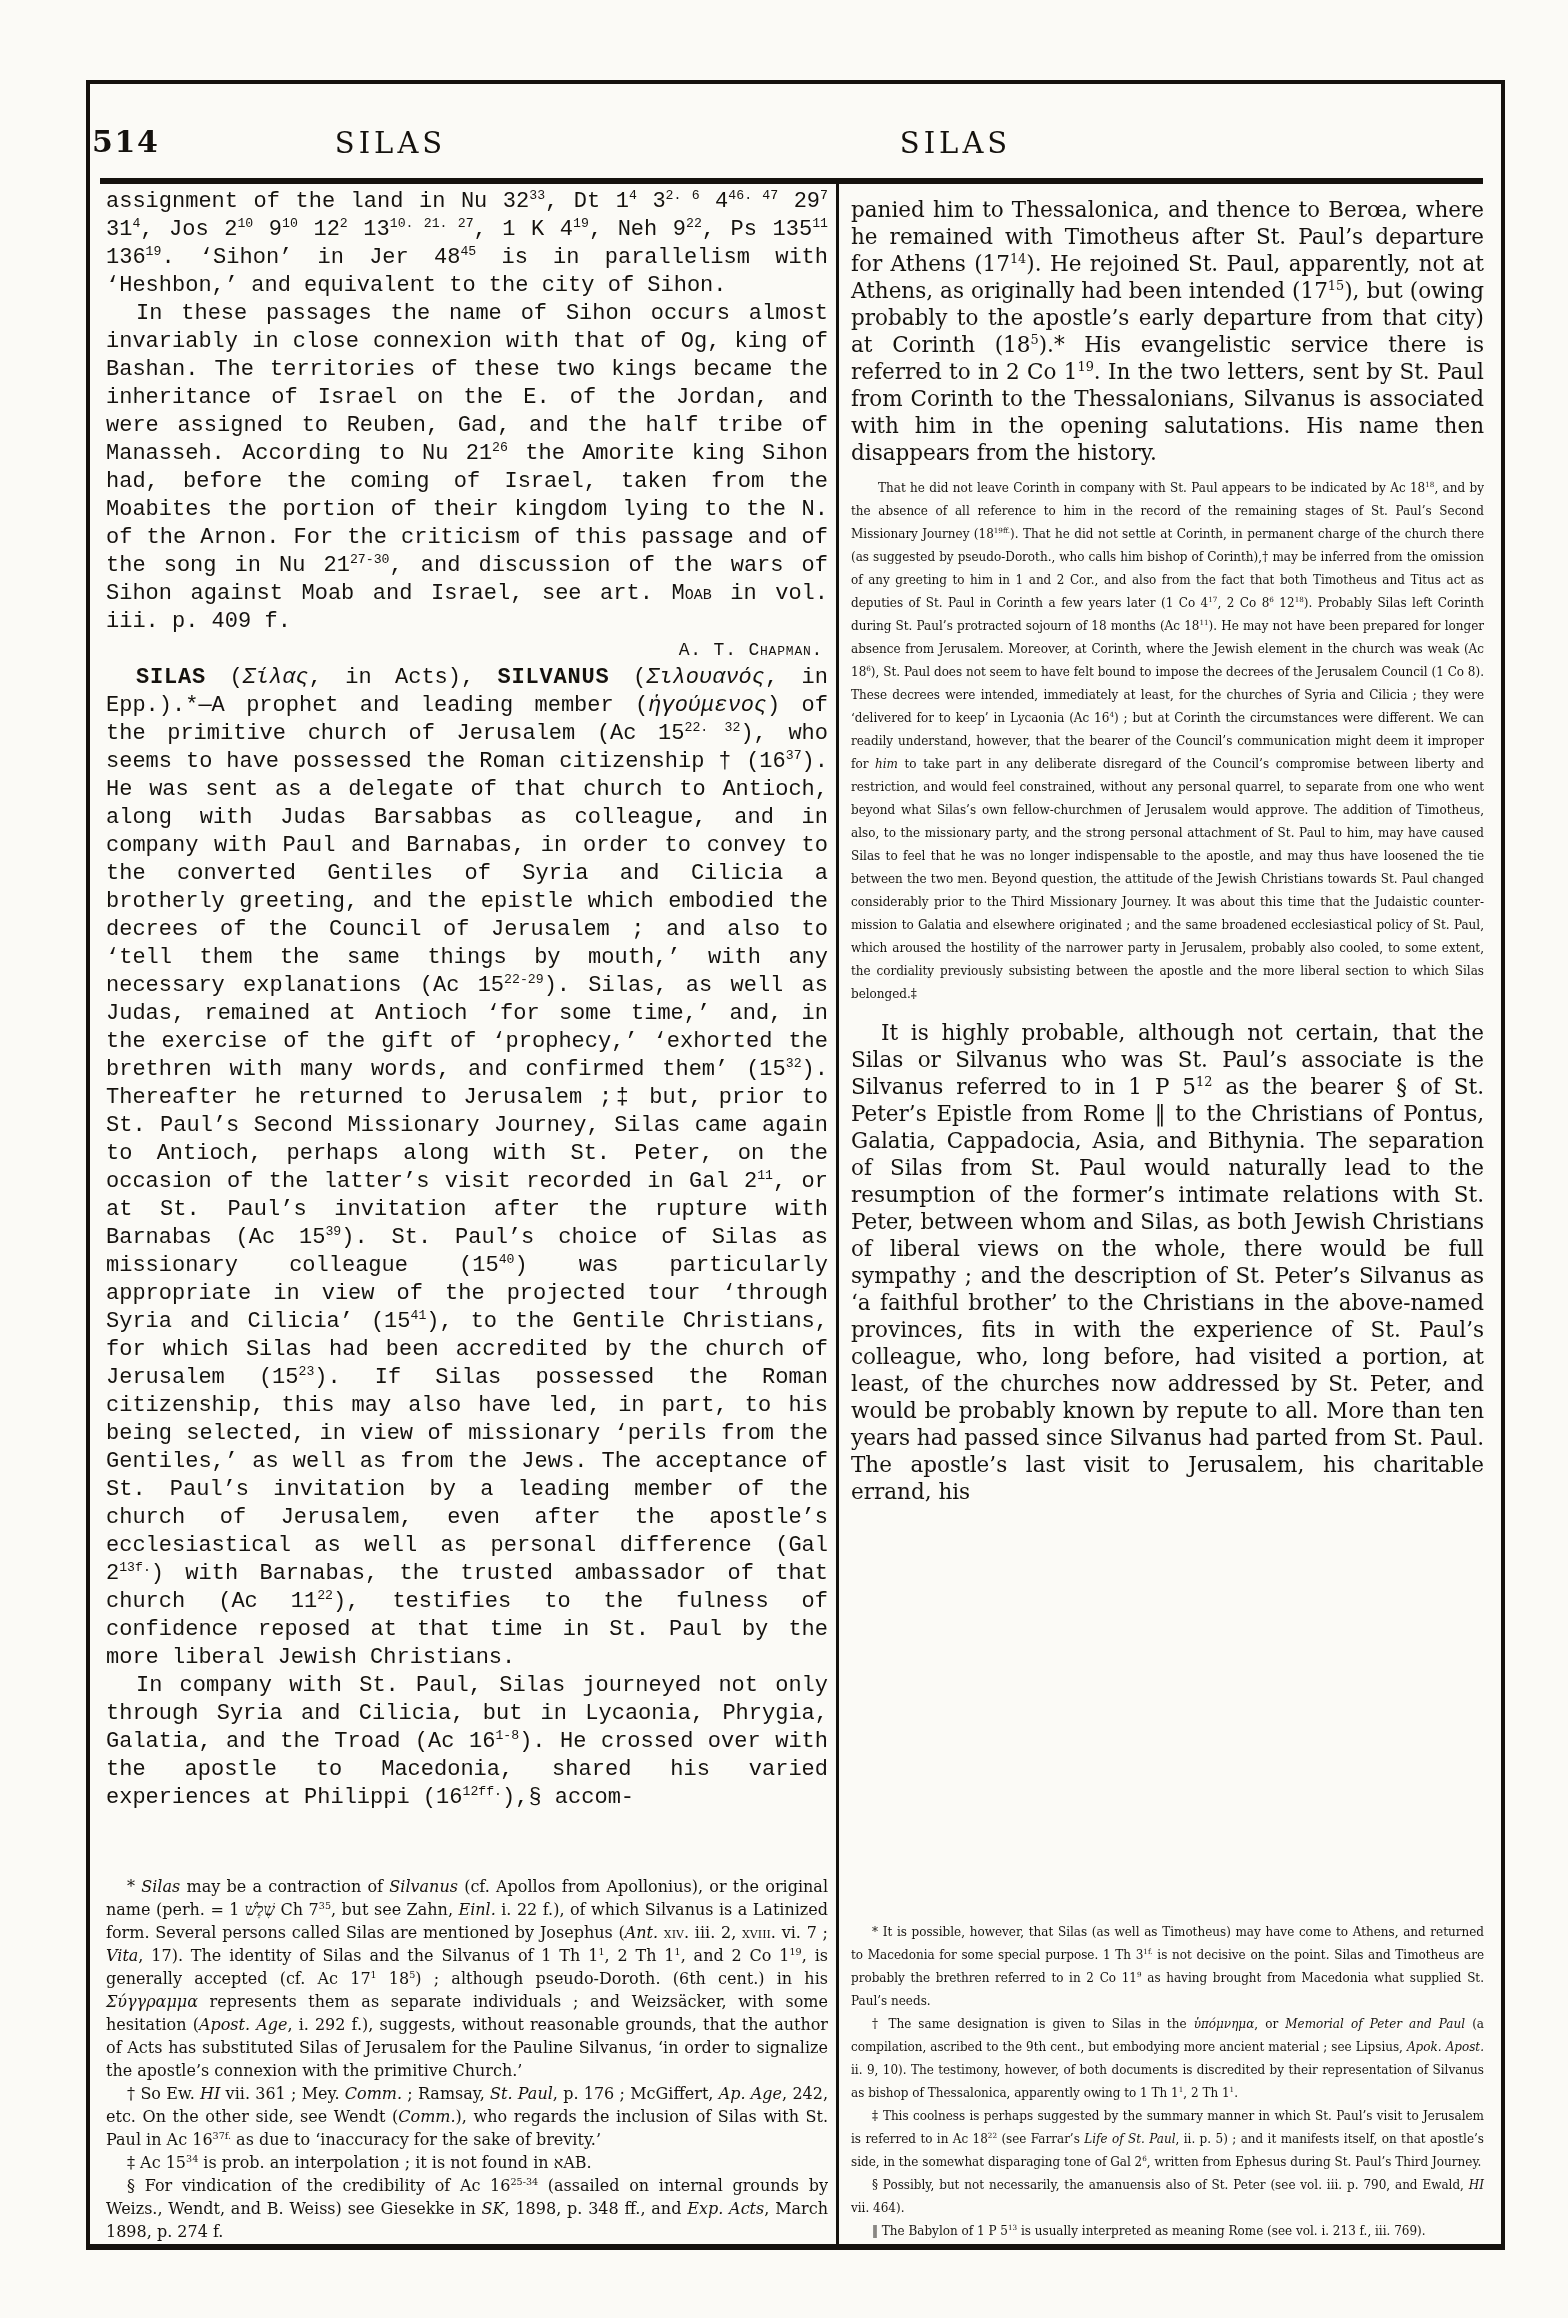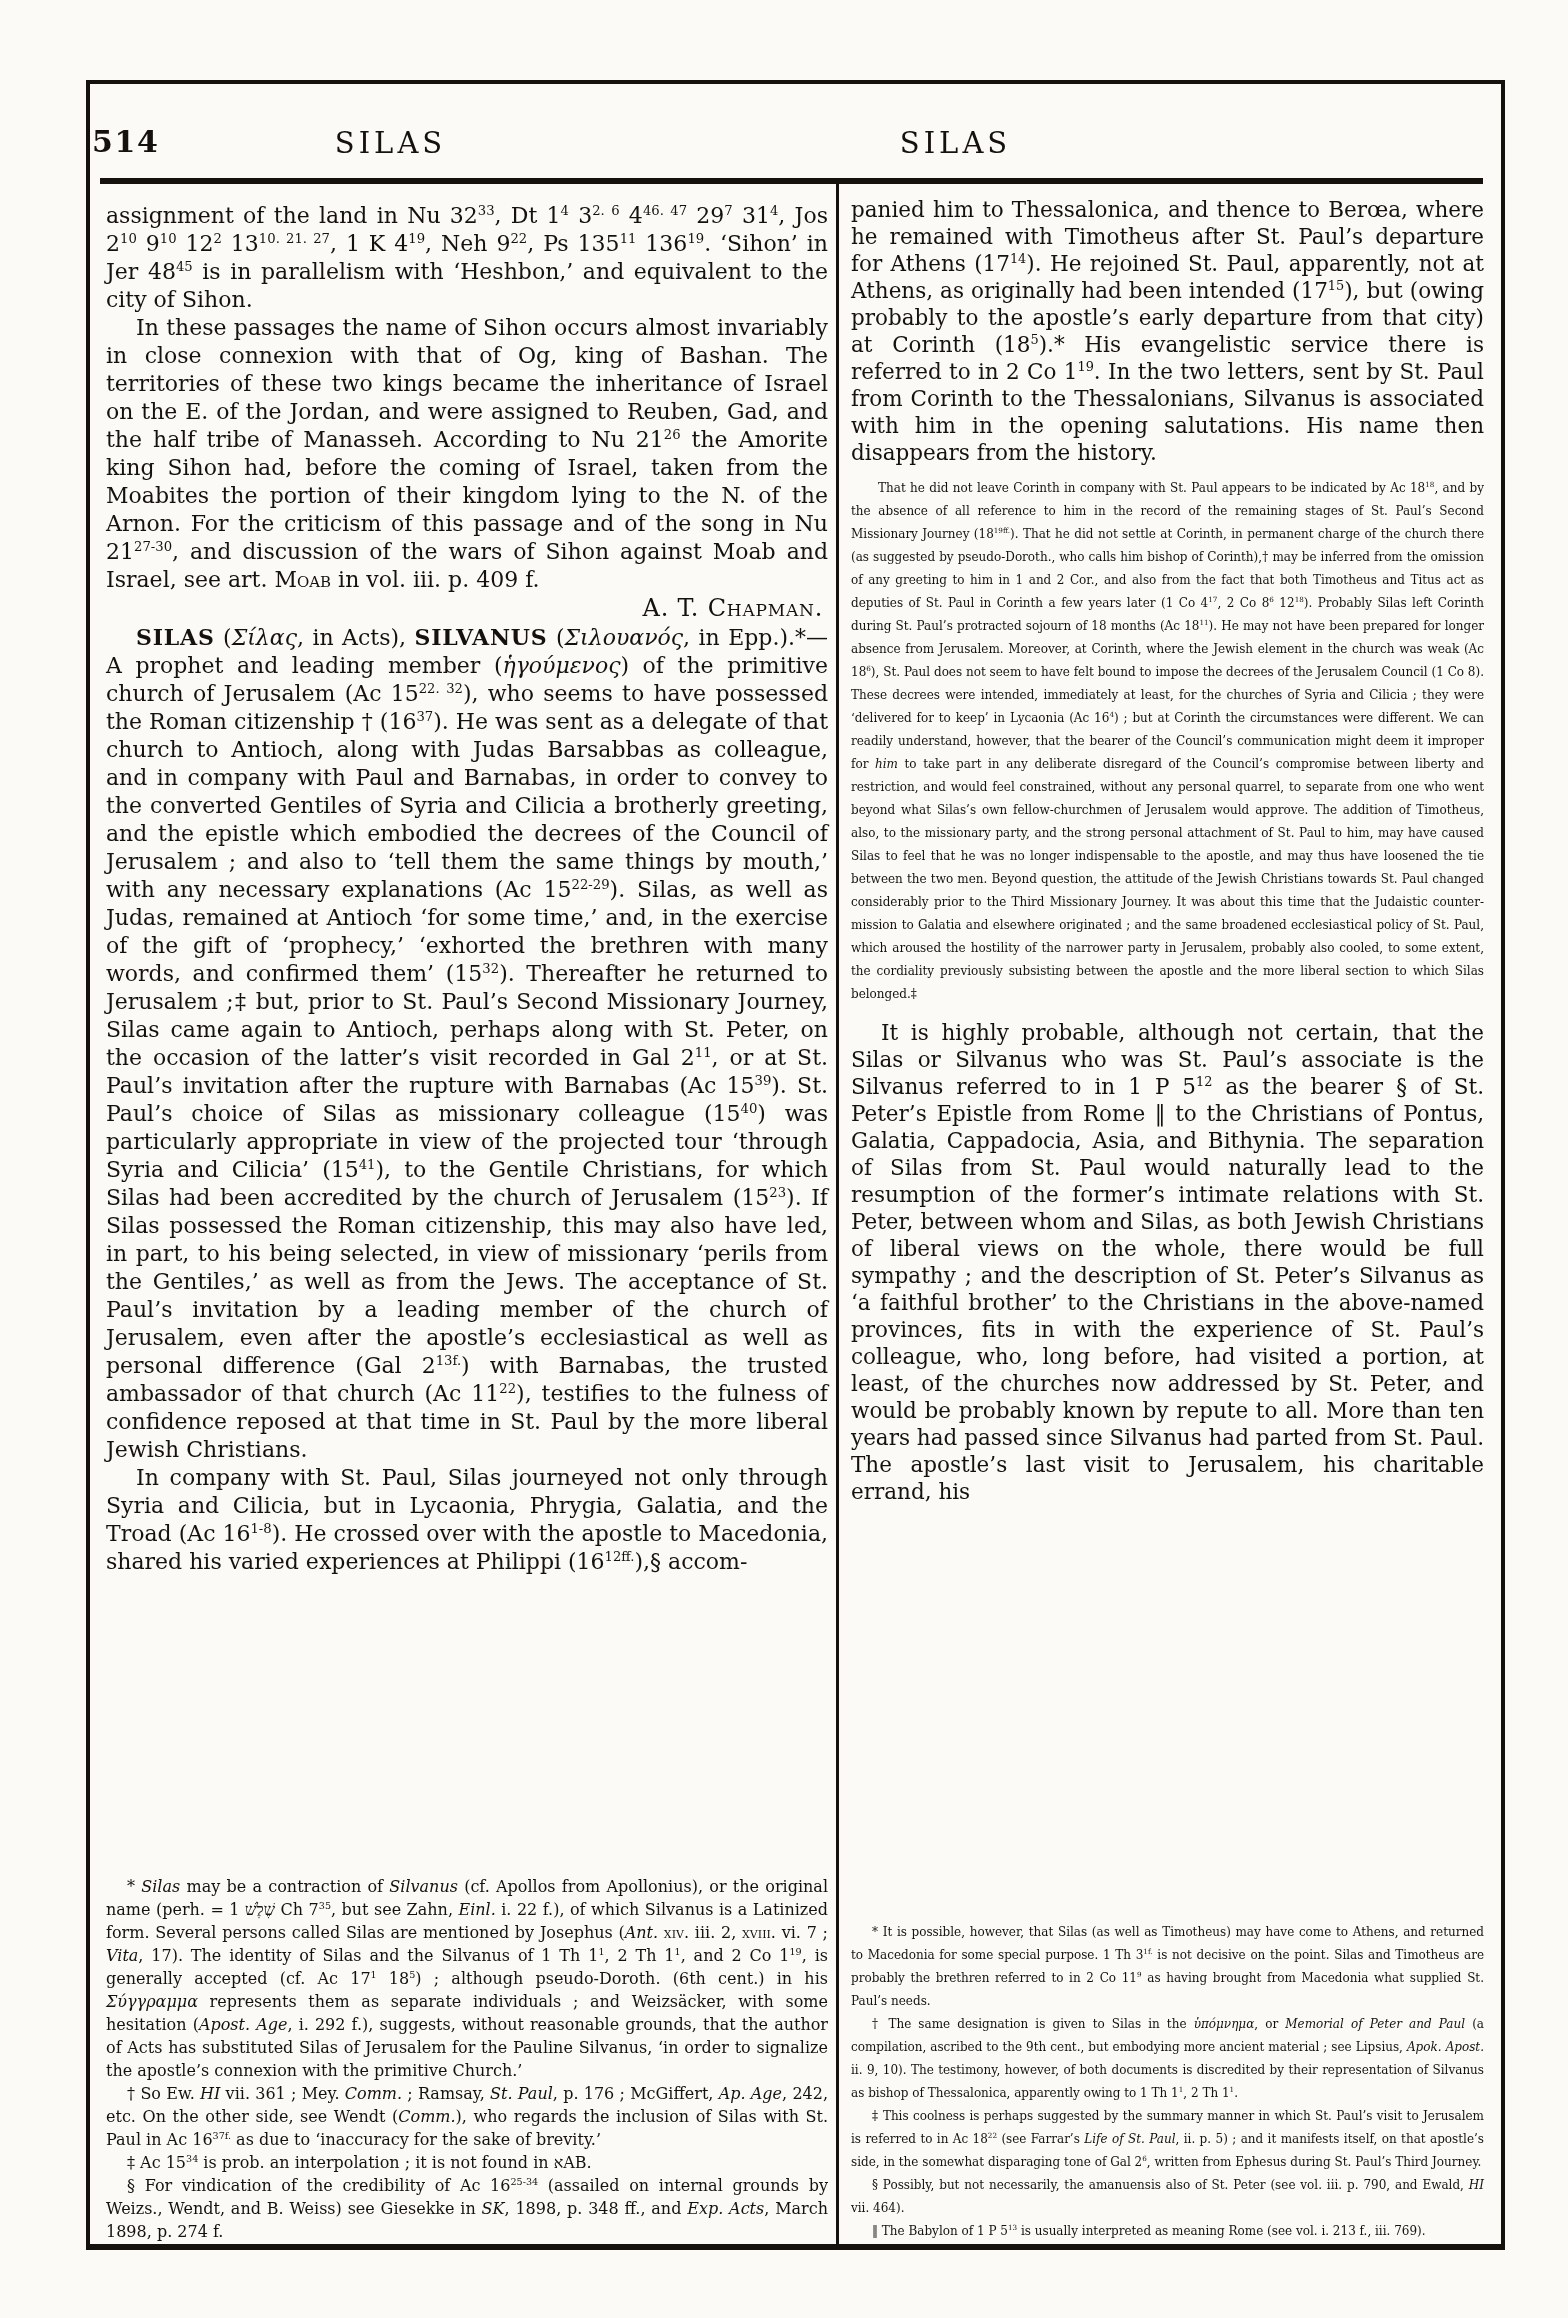--- a/index.html
+++ b/index.html
@@ -20,34 +20,34 @@
   .frame-bottom{left:86px;top:2244px;width:1419px;height:5.6px;}
   .header-rule{left:100px;top:178px;width:1383px;height:5.6px;}
   .col-divider{left:836px;top:184px;width:3.2px;height:2060px;}
   
   .pgnum{position:absolute;left:92px;top:124px;font-size:30px;font-weight:bold;letter-spacing:1.6px;}
   .rh{position:absolute;top:126px;font-size:29px;letter-spacing:4px;text-align:center;}
   .rh-left{left:263px;width:255px;}
   .rh-right{left:828px;width:255px;}
   
   .col{position:absolute;text-align:justify;}
-  .main-left{left:106px;top:202px;width:722px;font-size:22px;line-height:28px;}
+  .main-left{left:106px;top:188px;width:722px;font-size:22px;line-height:28px;font-family:Liberation Mono, monospace;}
   .main-right{left:851px;top:196px;width:633px;font-size:21.5px;line-height:27px;}
   .fns-left{left:106px;bottom:76px;width:722px;font-size:16px;line-height:23px;}
   .fns-right{left:851px;bottom:76px;width:633px;font-size:12px;line-height:23px;}
   p{margin:0;}
   p.indent{text-indent:30px;}
   .smallprint{font-size:12px;line-height:23px;text-indent:27px;margin:11px 0 12.7px 0;}
   .fn{text-indent:21px;}
   sup{font-size:60%;line-height:0;vertical-align:super;letter-spacing:0;}
   i{font-style:italic;}
   b{font-weight:bold;letter-spacing:0.8px;}
   .sc{font-variant:small-caps;}
   .sigline{text-align:right;padding-right:4.8px;}
-  .sig{font-size:24px;letter-spacing:0.8px;}
+  .sig{font-size:18px;letter-spacing:0.8px;}
 </style>
 </head>
 <body>
 
 <div class="page">
 
   <div class="line frame-top"></div>
   <div class="line frame-left"></div>
   <div class="line frame-right"></div>
   <div class="line frame-bottom"></div>

